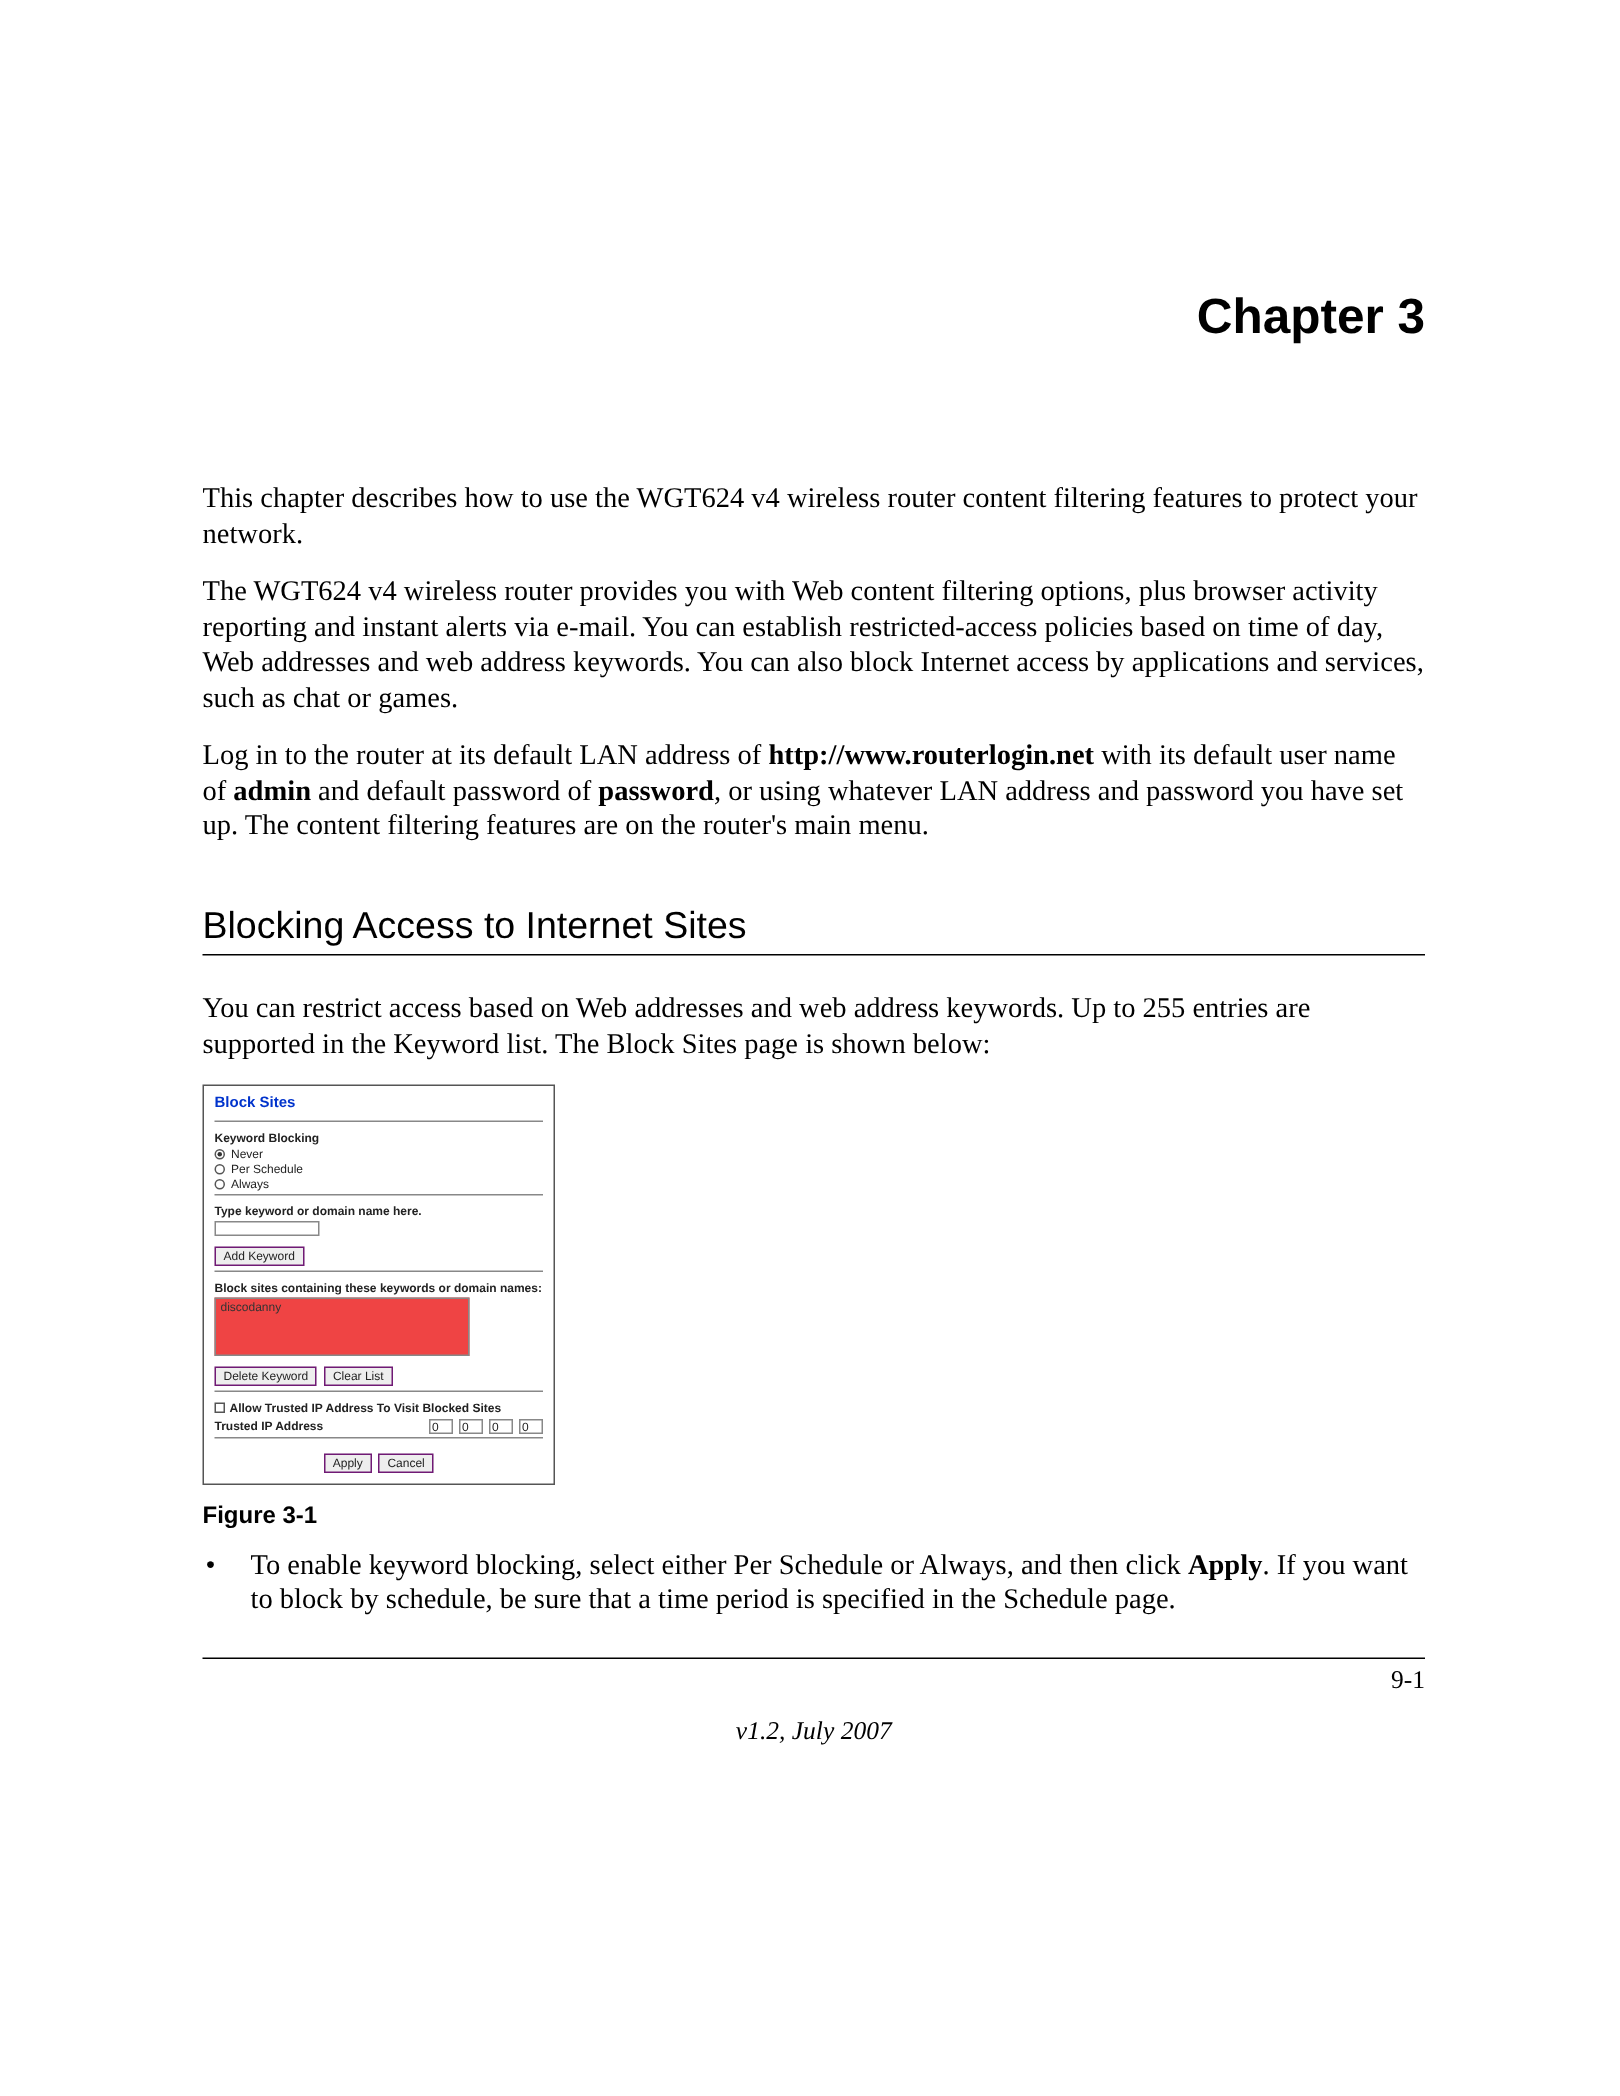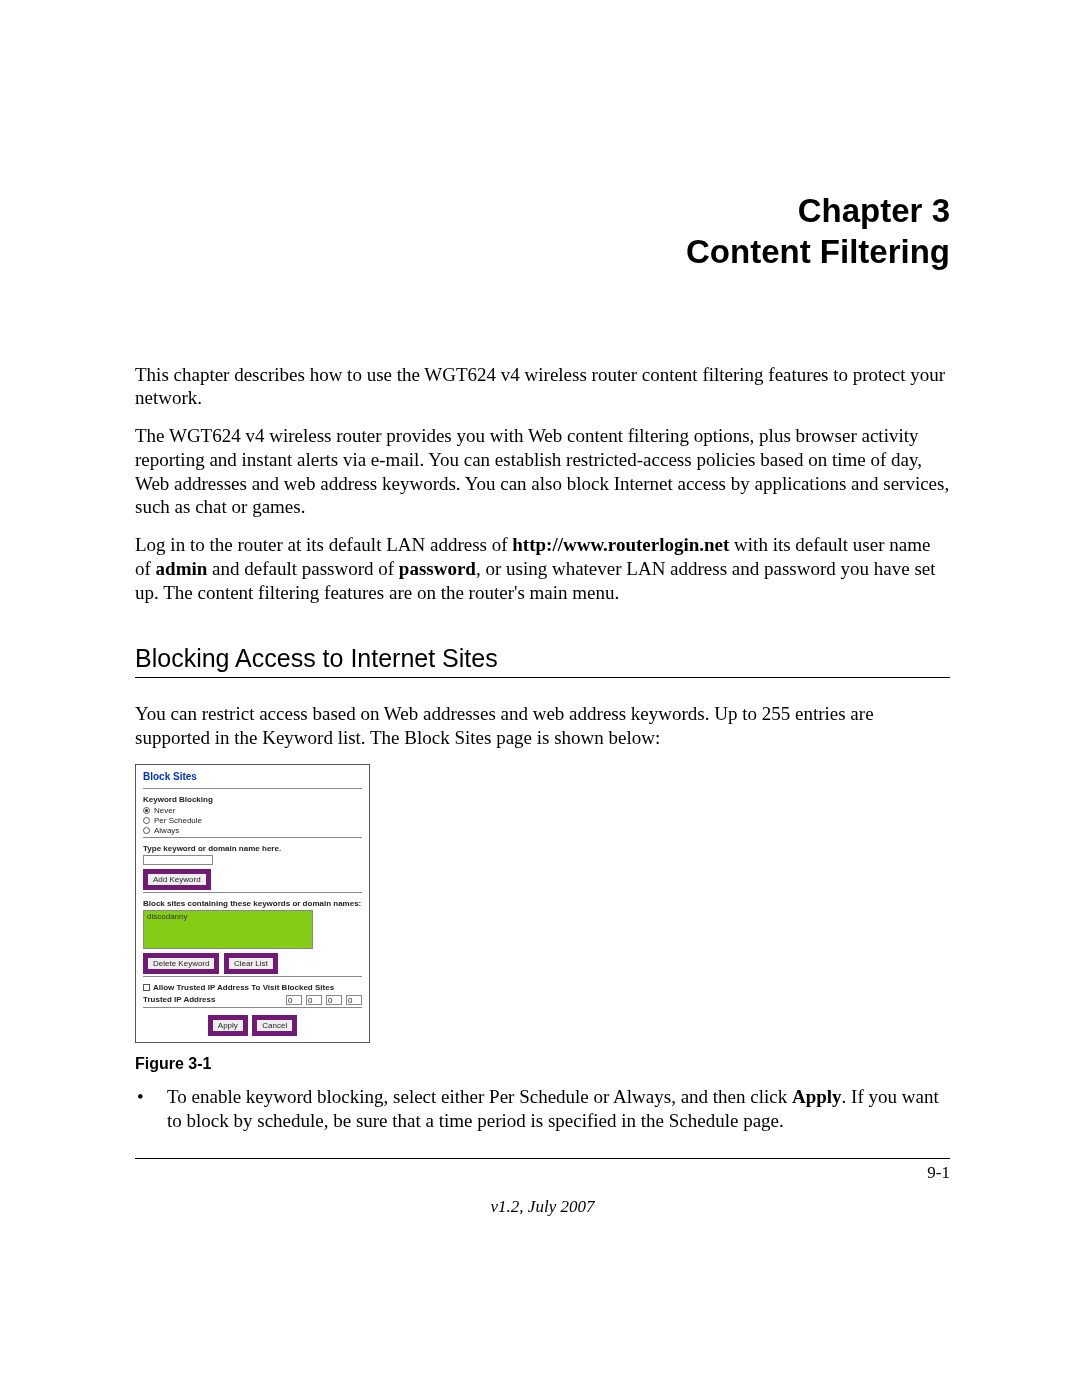--- a/index.html
+++ b/index.html
@@ -85,33 +85,33 @@
     border: 1px solid #888;
     height: 10px;
     width: 70px;
     font-size: 8px;
     padding: 0 2px;
     box-sizing: border-box;
     background: #fff;
   }
   .tiny-btn {
     font-size: 8px;
-    border: 5px solid #701a75;
+    border: 1px solid #701a75;
     background: #eee;
     padding: 1px 5px;
     display: inline-block;
   }
   .listbox {
     border: 1px solid #888;
     height: 39px;
     width: 170px;
     font-size: 8px;
     padding: 1px 3px;
     box-sizing: border-box;
-    background: #84cc16;
+    background: #ef4444;
     color: #333;
     margin-bottom: 3px;
   }
   .check-sq {
     width: 7px; height: 7px; border: 1px solid #555;
     display: inline-block; box-sizing: border-box; margin-right: 3px;
     vertical-align: middle;
   }
   .ip-row {
     display: flex; align-items: center; gap: 4px;
@@ -156,21 +156,20 @@
     margin-top: 14px;
   }
 </style>
 </head>
 <body>
 
 <div class="page">
 
   <div class="chapter-title">
     <div>Chapter 3</div>
-    <div>Content Filtering</div>
   </div>
 
   <p class="body-text">This chapter describes how to use the WGT624 v4 wireless router content filtering features to protect your network.</p>
 
   <p class="body-text">The WGT624 v4 wireless router provides you with Web content filtering options, plus browser activity reporting and instant alerts via e-mail. You can establish restricted-access policies based on time of day, Web addresses and web address keywords. You can also block Internet access by applications and services, such as chat or games.</p>
 
   <p class="body-text">
     <span>Log in to the router at its default LAN address of </span><span class="bold">http://www.routerlogin.net</span><span> with its default user name of </span><span class="bold">admin</span><span> and default password of </span><span class="bold">password</span><span>, or using whatever LAN address and password you have set up. The content filtering features are on the router's main menu.</span>
   </p>
 

